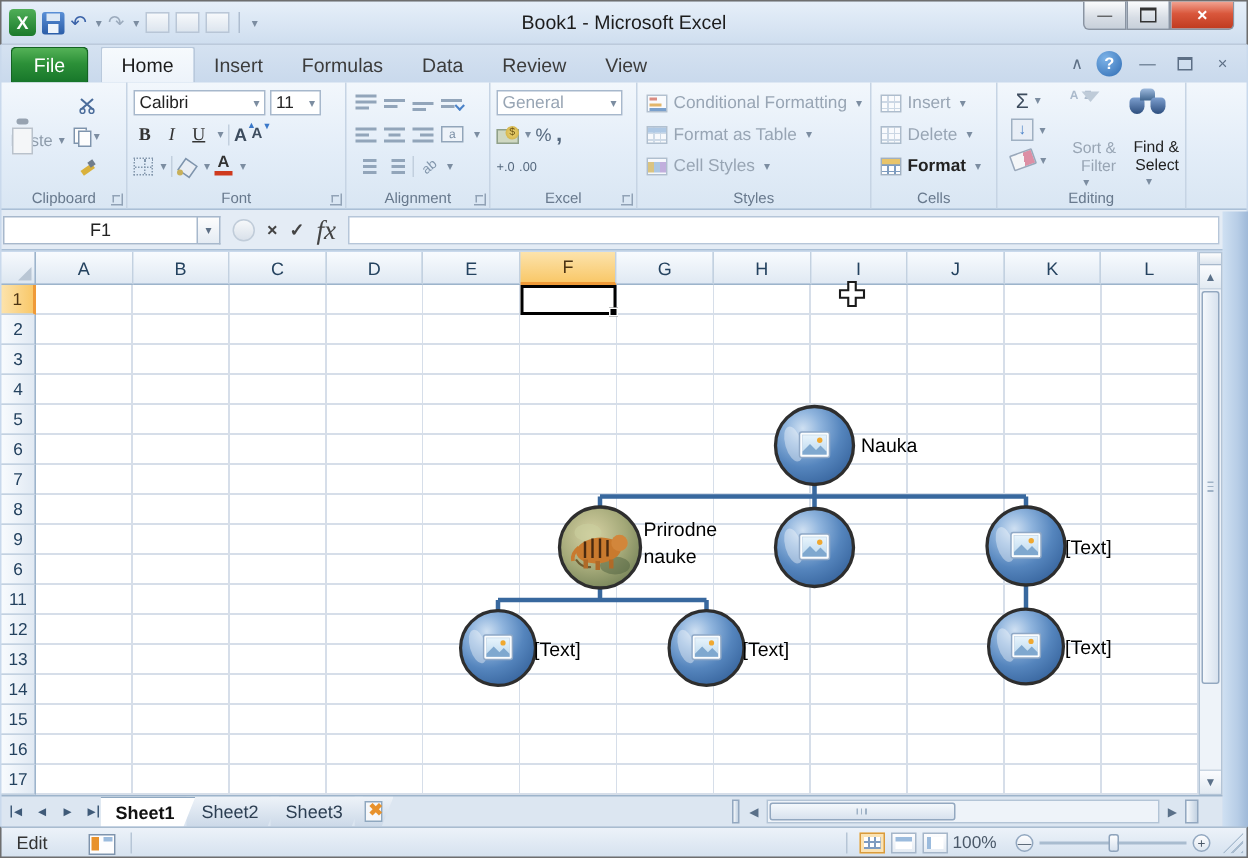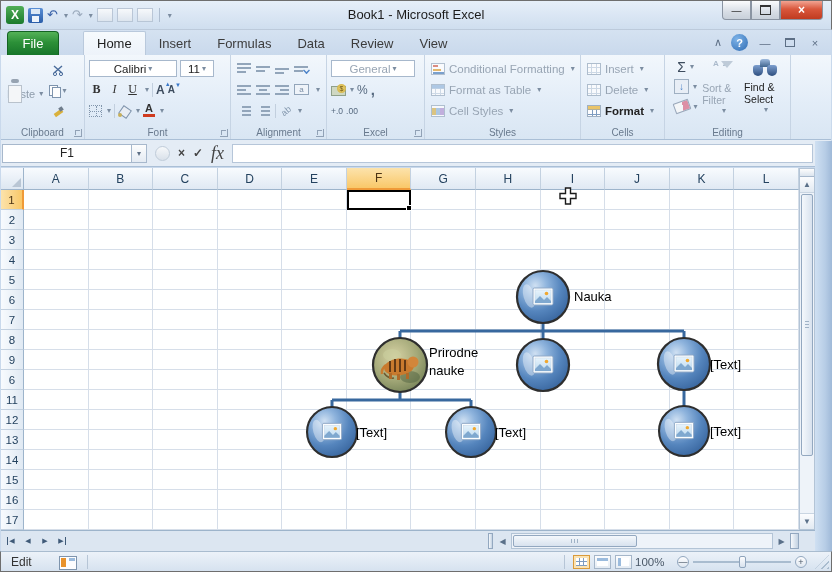--- a/index.html
+++ b/index.html
@@ -24,21 +24,21 @@
   .winbtns{position:absolute;right:8px;top:0;display:flex}
   .wbtn{width:29px;height:19px;border:1px solid #8a94a2;border-top:none;box-sizing:border-box;
     background:linear-gradient(#fbfcfd,#d7dde5 60%,#c8d0da);display:flex;align-items:center;justify-content:center;
     font-size:10px;color:#333}
   .wbtn:first-child{border-radius:0 0 0 4px}
   .wbtn.close{width:43px;border-radius:0 0 4px 0;background:linear-gradient(#f2a492,#d9573c 45%,#c03b20);color:#fff;font-size:12px;font-weight:bold}
   .maxglyph{width:9px;height:7px;border:1px solid #333;border-top-width:2px}
   
   .tabrow{position:absolute;left:1px;right:1px;top:30px;height:25px;background:linear-gradient(#d5e2f1,#c9d9ec)}
   .tabs{position:absolute;left:6px;bottom:0;display:flex;align-items:flex-end;height:25px}
-  .file-tab{width:52px;height:24px;margin-right:24px;border-radius:4px 4px 0 0;
+  .file-tab{width:52px;height:24px;margin-right:8px;border-radius:4px 4px 0 0;
     background:linear-gradient(#54b257,#2c9038 45%,#17762a);color:#fff;font-size:13px;
     display:flex;align-items:center;justify-content:center;border:1px solid #146323;border-bottom:none;box-sizing:border-box}
   .rtab{height:23px;padding:0 13px;display:flex;align-items:center;font-size:13px;color:#3c3c3c}
   .rtab.active{background:linear-gradient(#f6fafd,#edf3fa);border:1px solid #b9c9dc;border-bottom:none;
     border-radius:2px 2px 0 0;color:#1c1c1c}
   .tabrow-right{position:absolute;right:8px;top:4px;display:flex;align-items:center;gap:9px}
   .collapse-caret{color:#5d6f85;font-size:11px}
   .helpbtn{width:17px;height:17px;border-radius:50%;background:radial-gradient(circle at 35% 30%,#7db3e8,#2f6cb3);
     color:#fff;font-size:11px;font-weight:bold;display:flex;align-items:center;justify-content:center}
   .wbtn-sm{color:#5d6f85;font-size:11px;display:flex;align-items:center;justify-content:center;width:16px}
@@ -66,21 +66,21 @@
   .copy-ic{width:10px;height:11px;position:relative}
   .copy-ic::before,.copy-ic::after{content:"";position:absolute;width:7px;height:9px;background:#fdfdfd;border:1px solid #7e94ad}
   .copy-ic::before{left:0;top:0}.copy-ic::after{left:3px;top:2px}
   .painter-ic{width:11px;height:11px;position:relative}
   .painter-ic::before{content:"";position:absolute;left:1px;top:6px;width:9px;height:4px;background:#d9b13c;transform:rotate(-35deg)}
   .painter-ic::after{content:"";position:absolute;left:6px;top:2px;width:4px;height:4px;background:#707d8c;transform:rotate(-35deg)}
   
   .g-font{width:146px}
   .frow{display:flex;align-items:center;gap:3px;height:21px}
   .combo{background:#fff;border:1px solid #a7b8cc;height:17px;box-sizing:border-box;display:flex;align-items:center;
-    justify-content:center;padding:0 3px;font-size:11.5px;color:#222}
+    justify-content:space-between;padding:0 3px;font-size:11.5px;color:#222}
   .fname{width:88px}.fsize{width:34px}
   .fmt{font-size:12px;color:#333;width:15px;text-align:center}
   .fmt.b{font-weight:bold;font-family:"Liberation Serif",serif}
   .fmt.i{font-style:italic;font-family:"Liberation Serif",serif}
   .fmt.u{text-decoration:underline;font-family:"Liberation Serif",serif}
   .vr{width:1px;height:14px;background:#c2cfde}
   .bigA{font-size:12px;font-weight:bold;color:#3d4c5e;position:relative}
   .bigA sup{font-size:6px;color:#3a78c9;position:absolute;top:-2px;right:-6px}
   .bigA.shrink{font-size:10px}
   .border-ic{width:13px;height:12px;border:1px dotted #8296ac;box-sizing:border-box;position:relative}
@@ -140,21 +140,21 @@
   
   .g-edit{width:126px;display:flex;padding-top:3px}
   .edit-small{display:flex;flex-direction:column;gap:3px;width:34px}
   .esb{display:flex;align-items:center;gap:2px;height:17px;justify-content:center}
   .sigma{font-size:14px;color:#3d4c5e;line-height:14px}
   .fill-ic{width:13px;height:13px;border:1px solid #9fb0c2;background:#e8eef6;color:#4a82c8;font-size:10px;
      display:flex;align-items:center;justify-content:center}
   .eraser-ic{width:14px;height:9px;background:linear-gradient(100deg,#f4f6f8 55%,#dd8fa5 55%);
      border:1px solid #9aa8ba;transform:rotate(-20deg);border-radius:1px}
   .bigbtn{width:43px;display:flex;flex-direction:column;align-items:center;padding-top:1px}
-  .bigbtn .blbl{font-size:10.5px;text-align:left;line-height:12px;margin-top:5px}
+  .bigbtn .blbl{font-size:10.5px;text-align:right;line-height:12px;margin-top:16px}
   .azfunnel{width:20px;height:18px;position:relative;opacity:.6}
   .azfunnel::before{content:"A Z";position:absolute;left:0;top:0;font-size:8px;font-weight:bold;color:#7e94ad;letter-spacing:1px}
   .azfunnel::after{content:"";position:absolute;right:0;top:2px;width:0;height:0;border:6px solid transparent;border-top:7px solid #9fb0c2}
   .binoc{width:24px;height:17px;position:relative}
   .binoc::before,.binoc::after{content:"";position:absolute;bottom:0;width:10px;height:11px;border-radius:3px 3px 5px 5px;
      background:linear-gradient(#7d9fcf,#2d4e7e)}
   .binoc::before{left:0}.binoc::after{right:0}
   .binoc i{position:absolute;left:7px;top:0;width:10px;height:8px;background:linear-gradient(#9db9dd,#41668f);border-radius:3px 3px 0 0}
   
   .fbar{position:absolute;left:1px;right:1px;top:140px;height:27px;background:#e4ecf5;border-bottom:1px solid #aabfd6;
@@ -641,20 +641,28 @@
   <div class="navs">
     <span class="nv start">
         <span>◀</span>
       </span>
     <span class="nv">◀</span>
     <span class="nv">▶</span>
     <span class="nv end">
         <span>▶</span>
       </span>
   </div>
+  <div class="stabs">
+    <div class="stab active">Sheet1</div>
+    <div class="stab">Sheet2</div>
+    <div class="stab">Sheet3</div>
+    <div class="instab">
+        <span class="sheet-plus"></span>
+      </div>
+  </div>
   <div class="tabsplit"></div>
   <span class="harrow" style="left:494px">◀</span>
   <div class="htrack">
     <div class="hthumb"></div>
   </div>
   <span class="harrow" style="left:773px">▶</span>
   <div class="hendbox"></div>
 </div>
 
 <div class="statusbar">

